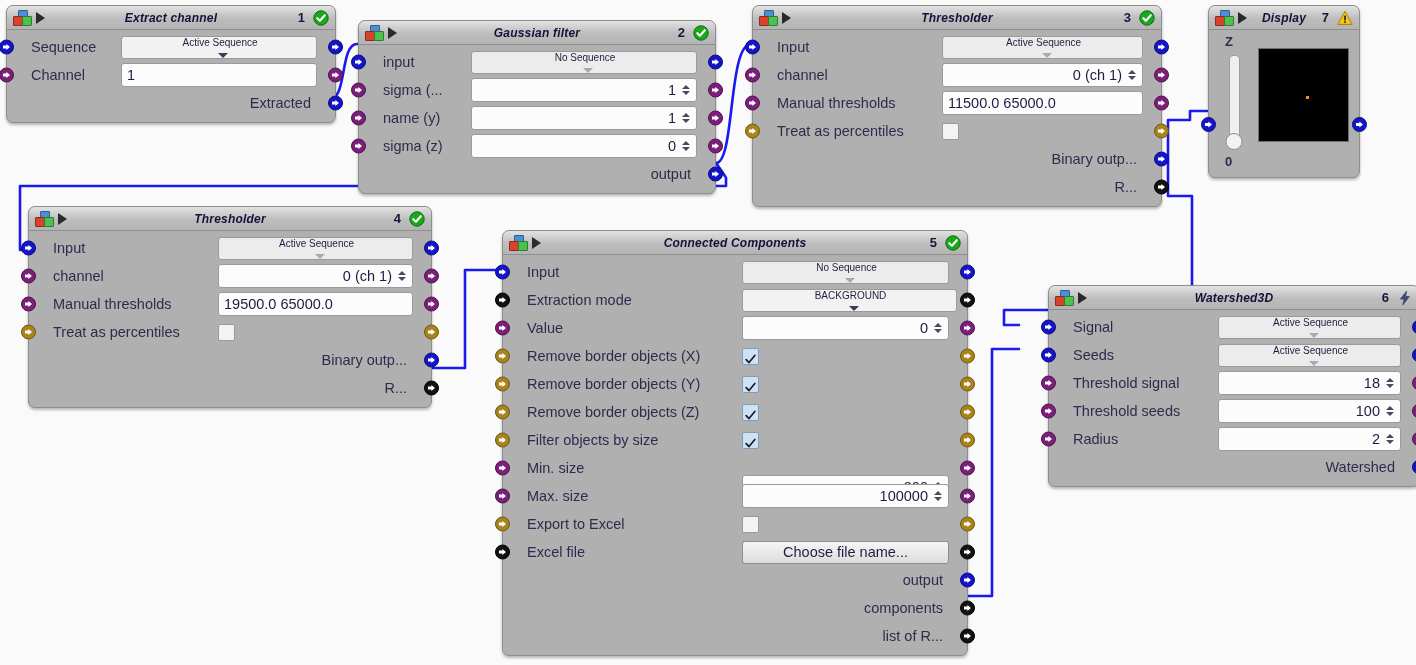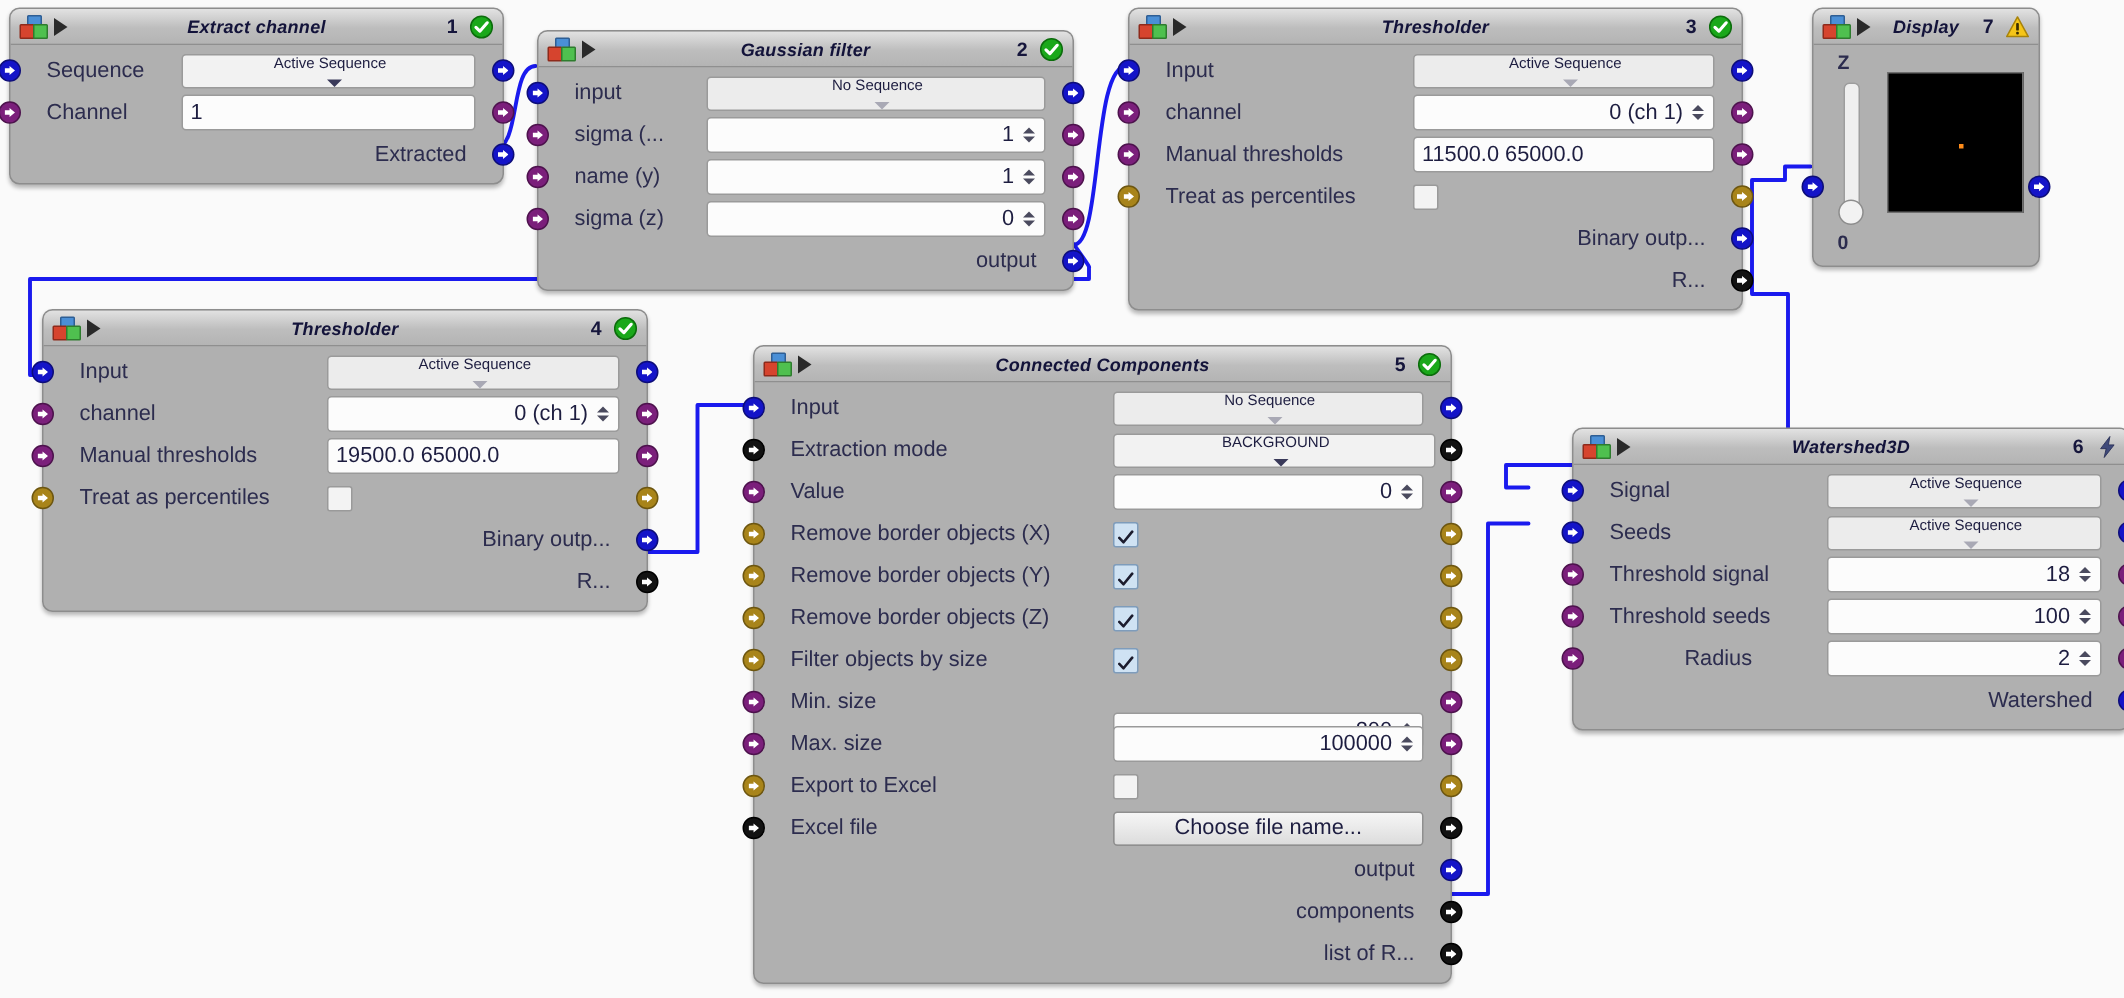--- a/index.html
+++ b/index.html
@@ -632,21 +632,21 @@
               <span class="numtxt">100</span>
               <div class="spin">
                 <b class="u"></b>
                 <b class="d"></b>
               </div>
             </div>
             <div class="port out p-purple"></div>
           </div>
           <div class="row">
             <div class="port in p-purple"></div>
-            <span class="lbl" style="min-width: 145px; text-align: center;">Radius</span>
+            <span class="lbl" style="min-width: 145px;">Radius</span>
             <div class="fld num" style="flex: 1 1 0%; margin-right: 14px;">
               <span class="numtxt">2</span>
               <div class="spin">
                 <b class="u"></b>
                 <b class="d"></b>
               </div>
             </div>
             <div class="port out p-purple"></div>
           </div>
           <div class="row">

